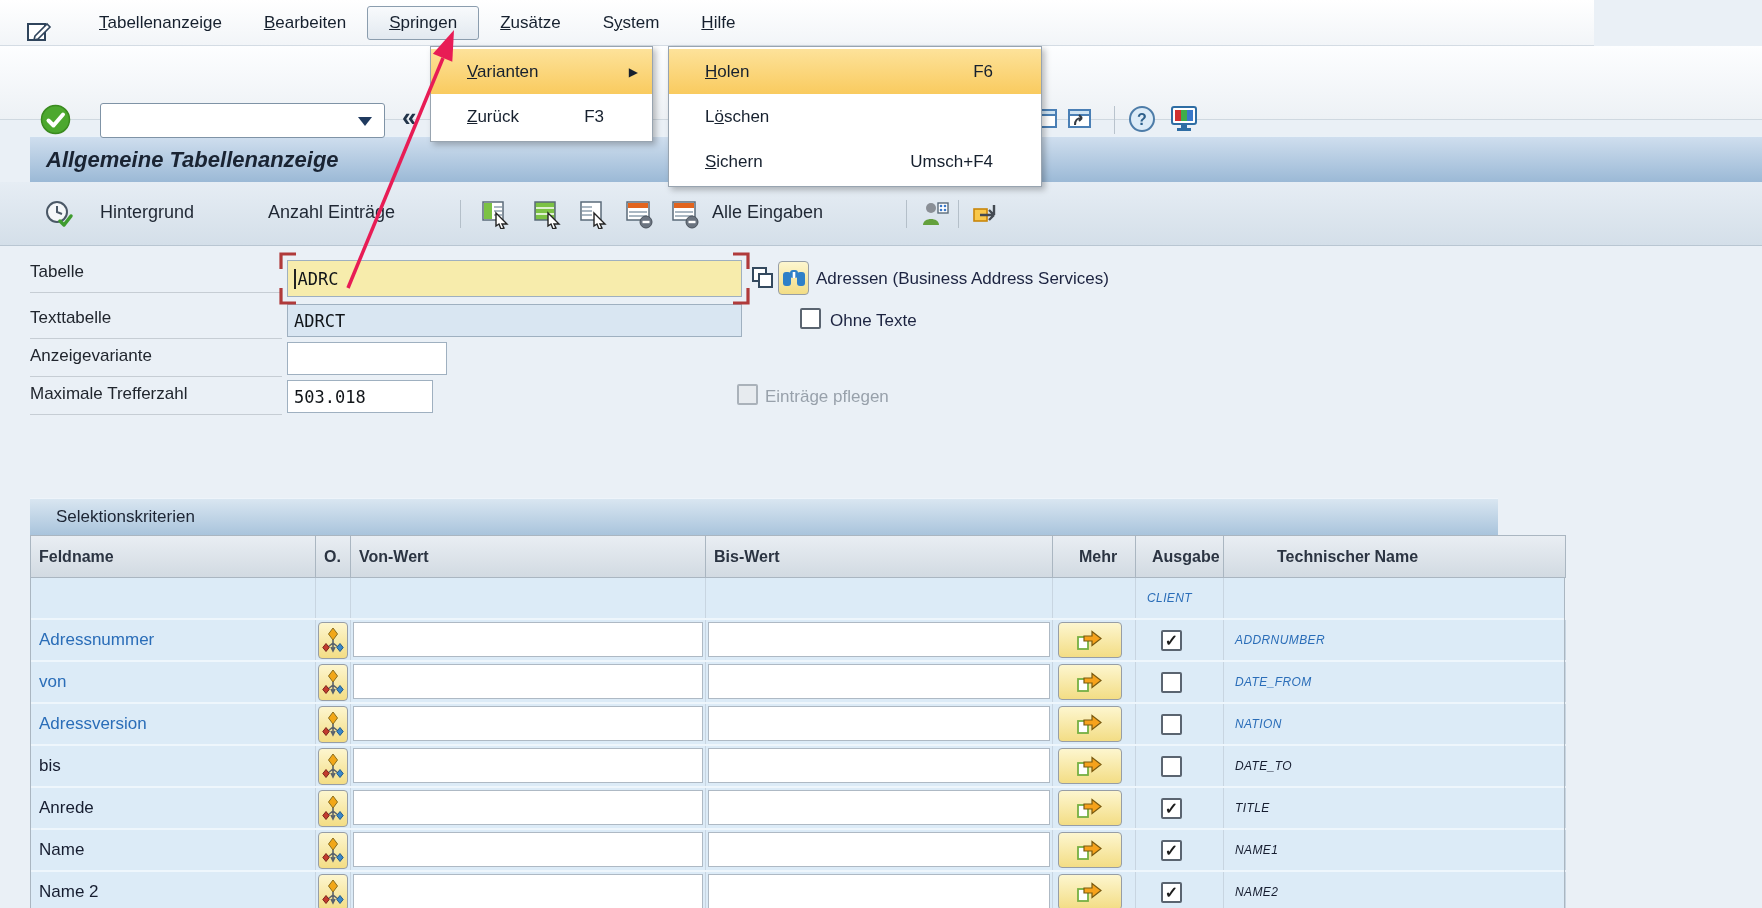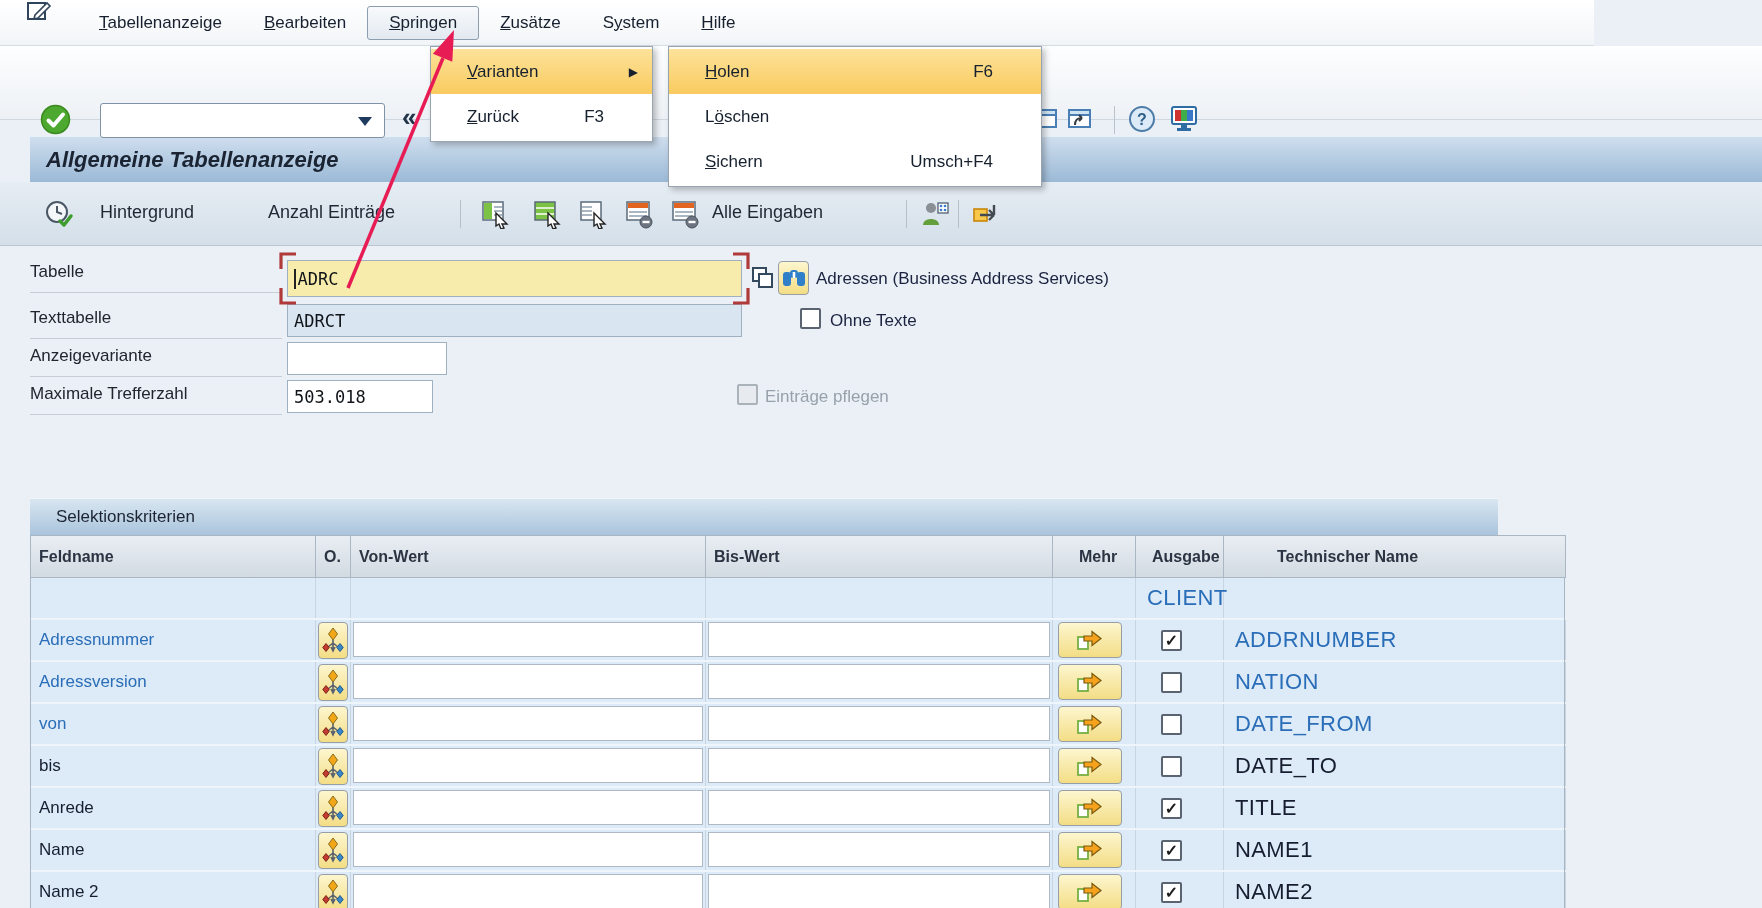--- a/index.html
+++ b/index.html
@@ -2,21 +2,21 @@
 <html><head>
 <meta charset="utf-8">
 <style>
   * { margin:0; padding:0; box-sizing:border-box; }
   html,body { width:1762px; height:908px; overflow:hidden; }
   body { font-family:"Liberation Sans", sans-serif; background:#eaf0f6; position:relative; color:#21262e; }
   .abs { position:absolute; }
 
   
   .menubar { position:absolute; left:0; top:0; width:1594px; height:46px;
-             background:linear-gradient(#ffffff,#f2f5f8); display:flex; align-items:flex-start;
+             background:linear-gradient(#ffffff,#f2f5f8); display:flex; align-items:flex-end;
              border-bottom:1px solid #d4dce4; z-index:10; }
   .mb-icon { margin-left:26px; margin-right:26px; width:26px; height:24px; display:inline-block; }
   .menu-items { display:flex; align-items:center; height:100%; }
   .menu-item { font-size:17px; color:#16202e; padding:6px 21px; cursor:default; white-space:nowrap; }
   .menu-item u { text-decoration:underline; }
   .menu-item.active { background:linear-gradient(#f8fafc,#e2e9f0); border:1px solid #8b9dae; border-radius:3px; }
 
   
   .toolbar { position:absolute; left:0; top:46px; width:1762px; height:74px;
              background:linear-gradient(#fdfeff,#edf1f5); border-bottom:1px solid #cfd8e0; z-index:5; }
@@ -73,21 +73,21 @@
   .th { background:linear-gradient(#e9eef3,#d2dae2); border-right:1px solid #aab6c1; border-top:1px solid #aab6c1;
         border-bottom:1px solid #aab6c1; font-size:16px; color:#2b3442; display:flex; align-items:center; }
   .th span { margin-left:8px; white-space:nowrap;font-weight:bold; }
   .th.th-tech span { margin-left:53px; }
   .th.th-mehr span { margin-left:26px; }
   .th.th-aus span { margin-left:16px; }
   .trow { height:42px; background:#dcebf7; border-bottom:2px solid #eef6fc; }
   .c { border-right:1px solid #c8d5e1; display:flex; align-items:center; position:relative; }
   .c-fn span { margin-left:8px; font-size:17px; }
   .fn-key { color:#2a6db8; } .fn-plain { color:#161d30; }
-  .c-tech span { margin-left:11px; font-size:22px; letter-spacing:.4px; }
+  .c-tech span { margin-left:11px; font-size:12px; letter-spacing:.4px;font-style:italic; }
   .row-input { position:absolute; left:2px; top:2px; right:2px; bottom:3px; background:#fff;
                border:1px solid #aeb9c4; }
   .opt-btn { width:30px; height:37px; margin-left:2px; border:1px solid #979ea6; border-radius:4px;
              background:linear-gradient(#fdf6cf,#f3dd85); display:flex; align-items:center; justify-content:center; cursor:pointer; }
   .mehr-btn { width:64px; height:36px; margin-left:5px; border:1px solid #979ea6; border-radius:4px;
               background:linear-gradient(#fdf6cf,#f3dd85); display:flex; align-items:center; justify-content:center; cursor:pointer; }
   .c-aus .checkbox { margin-left:25px; }
 
   
   .dd-panel { position:absolute; background:#ffffff; border:1px solid #98a4b0;
@@ -355,21 +355,21 @@
         </div>
         <div class="c c-aus">
           <div class="checkbox">✓</div>
         </div>
         <div class="c c-tech">
           <span class="fn-key">ADDRNUMBER</span>
         </div>
       </div>
       <div class="trow">
         <div class="c c-fn">
-          <span class="fn-key">Adressversion</span>
+          <span class="fn-key">von</span>
         </div>
         <div class="c c-o">
           <span class="opt-btn">
   <svg width="24" height="28" viewBox="0 0 24 28">
     <path d="M12 13 V17 M12 17 L7 21 M12 17 L17 21 M12 17 V23 M10 21 L12 25 L14 21" fill="none" stroke="#5a626c" stroke-width="1.6"></path>
     <path d="M12 2 L16.5 8 L12 14 L7.5 8 Z" fill="#f2a718" stroke="#8a6d1d" stroke-width="1"></path>
     <path d="M5 17.5 L8.2 21.5 L5 25.5 L1.8 21.5 Z" fill="#c23b2e" stroke="#7c241b" stroke-width="1"></path>
     <path d="M19 17.5 L22.2 21.5 L19 25.5 L15.8 21.5 Z" fill="#3a87c8" stroke="#205a8c" stroke-width="1"></path>
   </svg>
 </span>
@@ -385,26 +385,26 @@
   <svg width="30" height="24" viewBox="0 0 30 24">
     <rect x="3" y="9" width="10" height="12" fill="#fff" stroke="#76b043" stroke-width="1.8"></rect>
     <path d="M9 8 H17 V3.5 L26 10.5 L17 17.5 V13 H9 Z" fill="#f6a21c" stroke="#7a5a10" stroke-width="1.2"></path>
   </svg>
 </span>
         </div>
         <div class="c c-aus">
           <div class="checkbox"></div>
         </div>
         <div class="c c-tech">
-          <span class="fn-key">NATION</span>
+          <span class="fn-key">DATE_FROM</span>
         </div>
       </div>
       <div class="trow">
         <div class="c c-fn">
-          <span class="fn-key">von</span>
+          <span class="fn-key">Adressversion</span>
         </div>
         <div class="c c-o">
           <span class="opt-btn">
   <svg width="24" height="28" viewBox="0 0 24 28">
     <path d="M12 13 V17 M12 17 L7 21 M12 17 L17 21 M12 17 V23 M10 21 L12 25 L14 21" fill="none" stroke="#5a626c" stroke-width="1.6"></path>
     <path d="M12 2 L16.5 8 L12 14 L7.5 8 Z" fill="#f2a718" stroke="#8a6d1d" stroke-width="1"></path>
     <path d="M5 17.5 L8.2 21.5 L5 25.5 L1.8 21.5 Z" fill="#c23b2e" stroke="#7c241b" stroke-width="1"></path>
     <path d="M19 17.5 L22.2 21.5 L19 25.5 L15.8 21.5 Z" fill="#3a87c8" stroke="#205a8c" stroke-width="1"></path>
   </svg>
 </span>
@@ -420,21 +420,21 @@
   <svg width="30" height="24" viewBox="0 0 30 24">
     <rect x="3" y="9" width="10" height="12" fill="#fff" stroke="#76b043" stroke-width="1.8"></rect>
     <path d="M9 8 H17 V3.5 L26 10.5 L17 17.5 V13 H9 Z" fill="#f6a21c" stroke="#7a5a10" stroke-width="1.2"></path>
   </svg>
 </span>
         </div>
         <div class="c c-aus">
           <div class="checkbox"></div>
         </div>
         <div class="c c-tech">
-          <span class="fn-key">DATE_FROM</span>
+          <span class="fn-key">NATION</span>
         </div>
       </div>
       <div class="trow">
         <div class="c c-fn">
           <span class="fn-plain">bis</span>
         </div>
         <div class="c c-o">
           <span class="opt-btn">
   <svg width="24" height="28" viewBox="0 0 24 28">
     <path d="M12 13 V17 M12 17 L7 21 M12 17 L17 21 M12 17 V23 M10 21 L12 25 L14 21" fill="none" stroke="#5a626c" stroke-width="1.6"></path>

